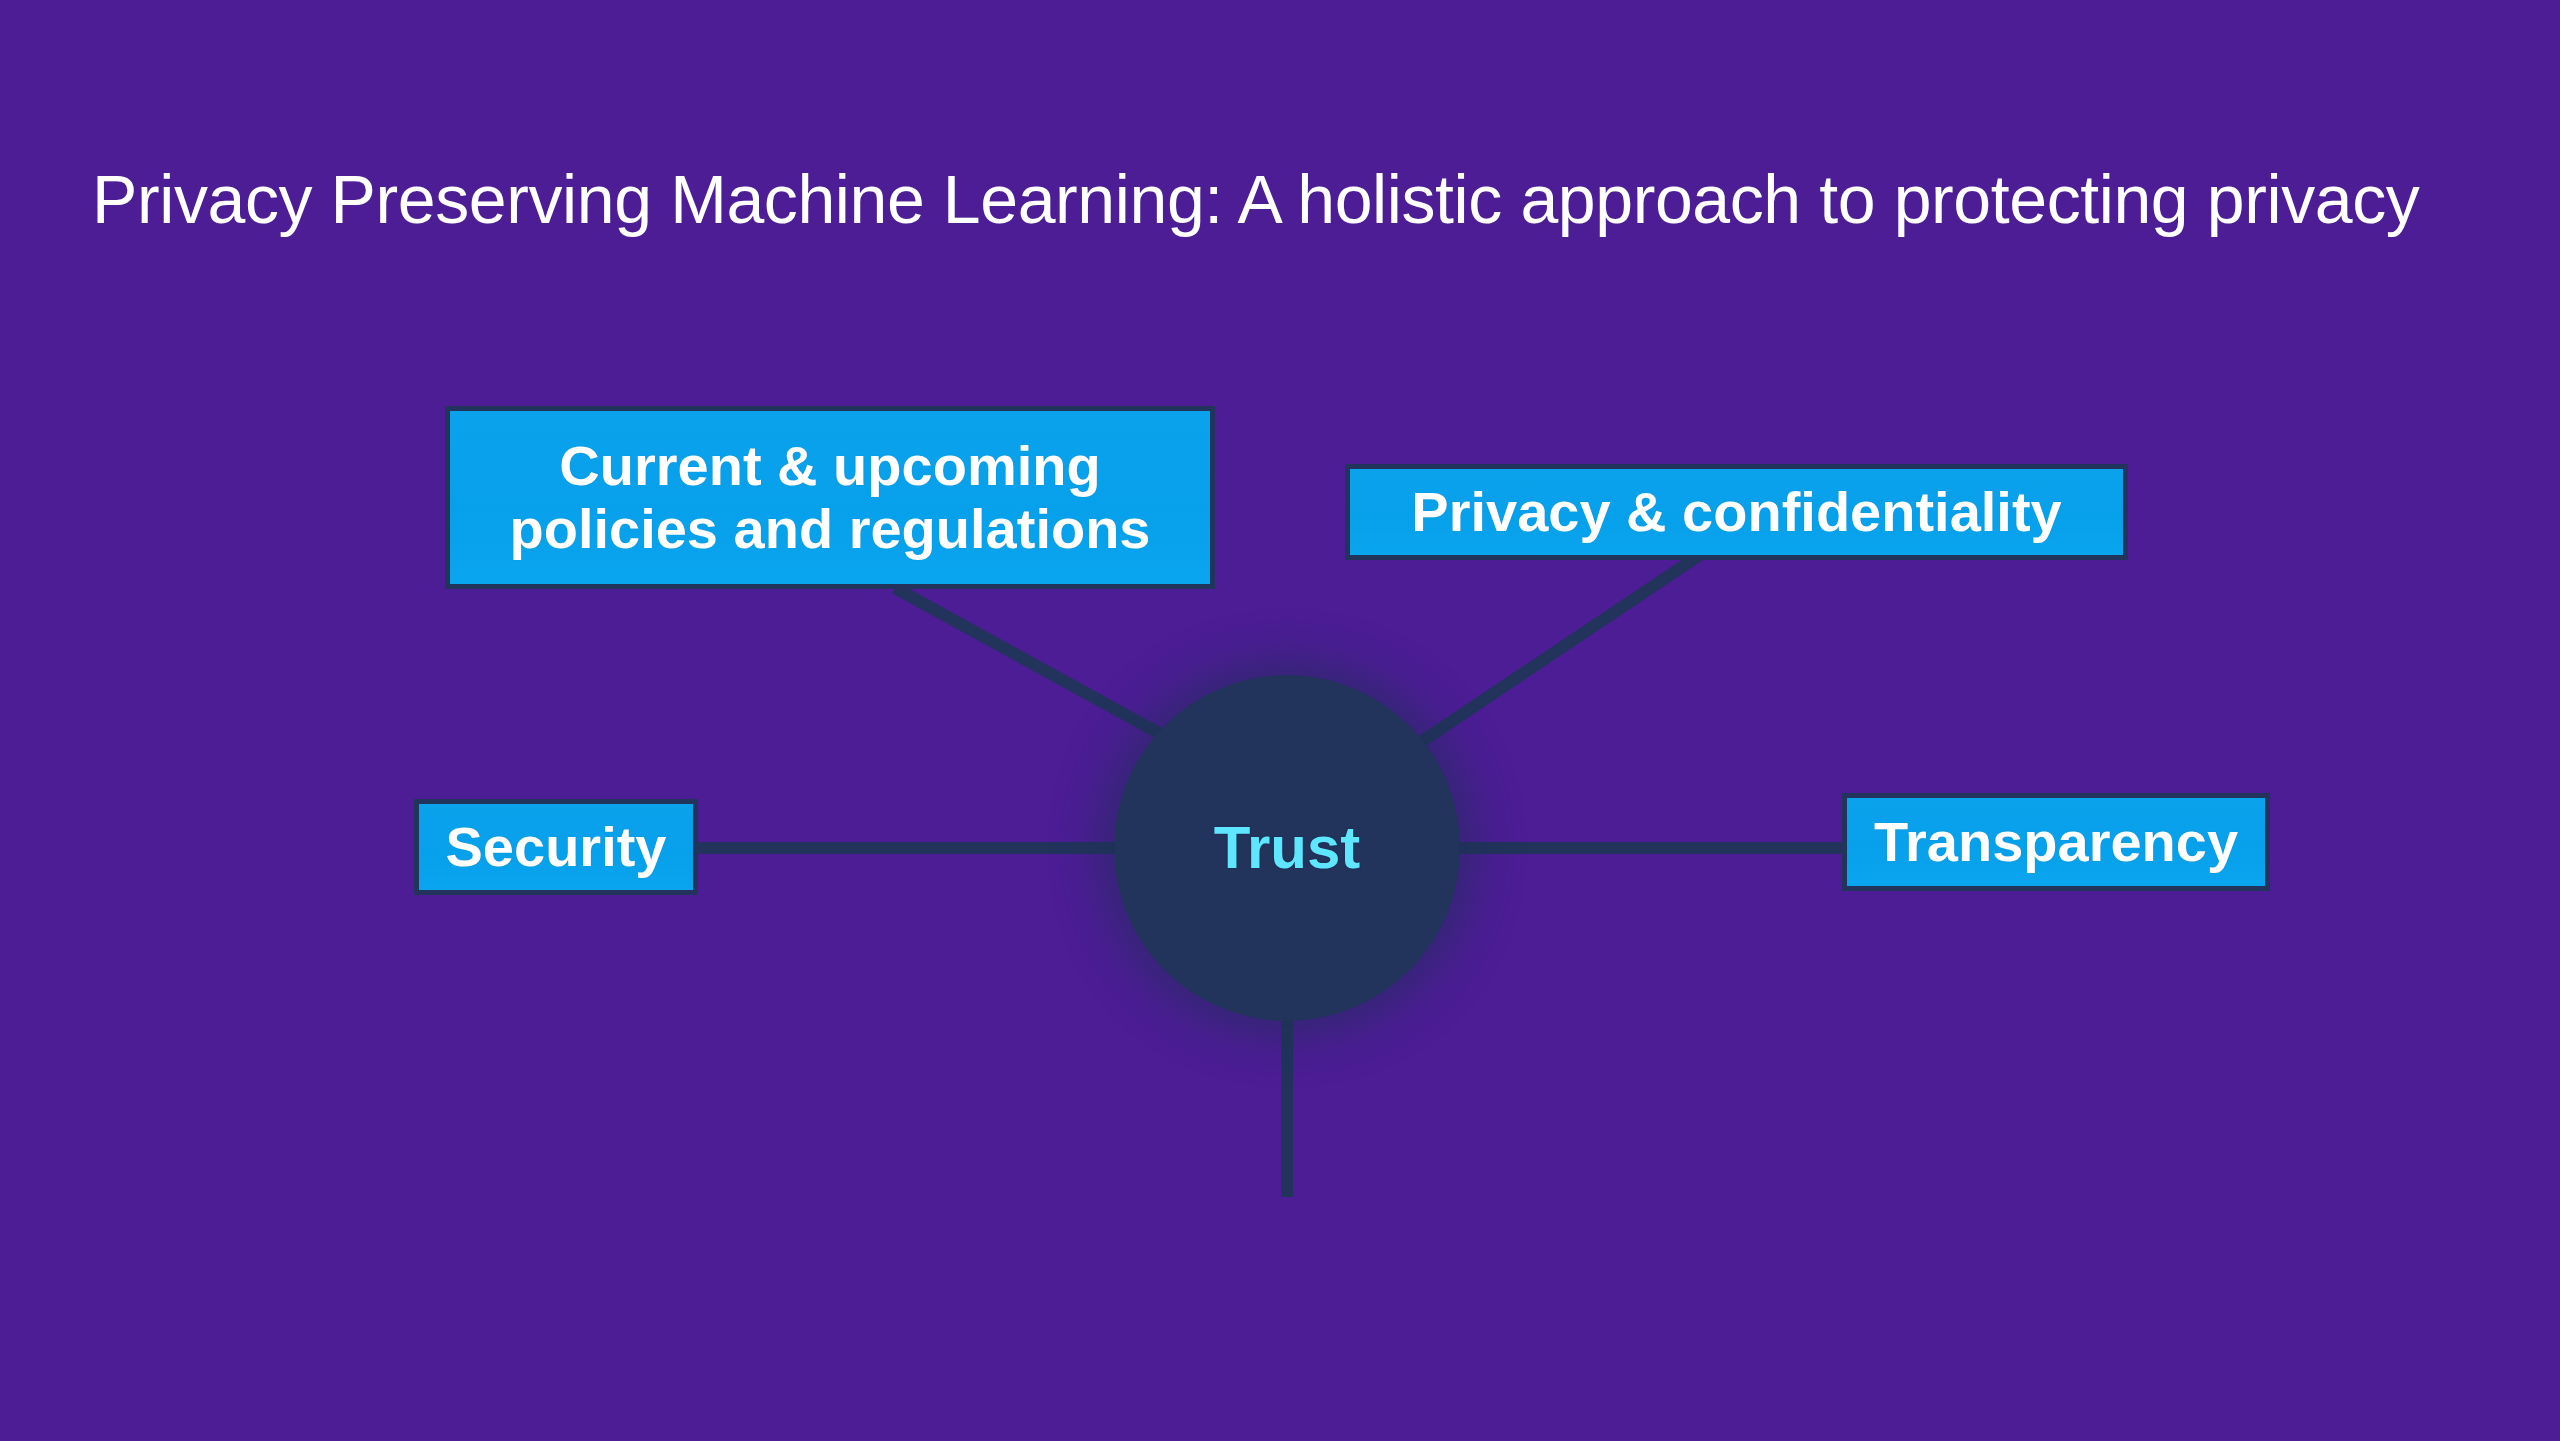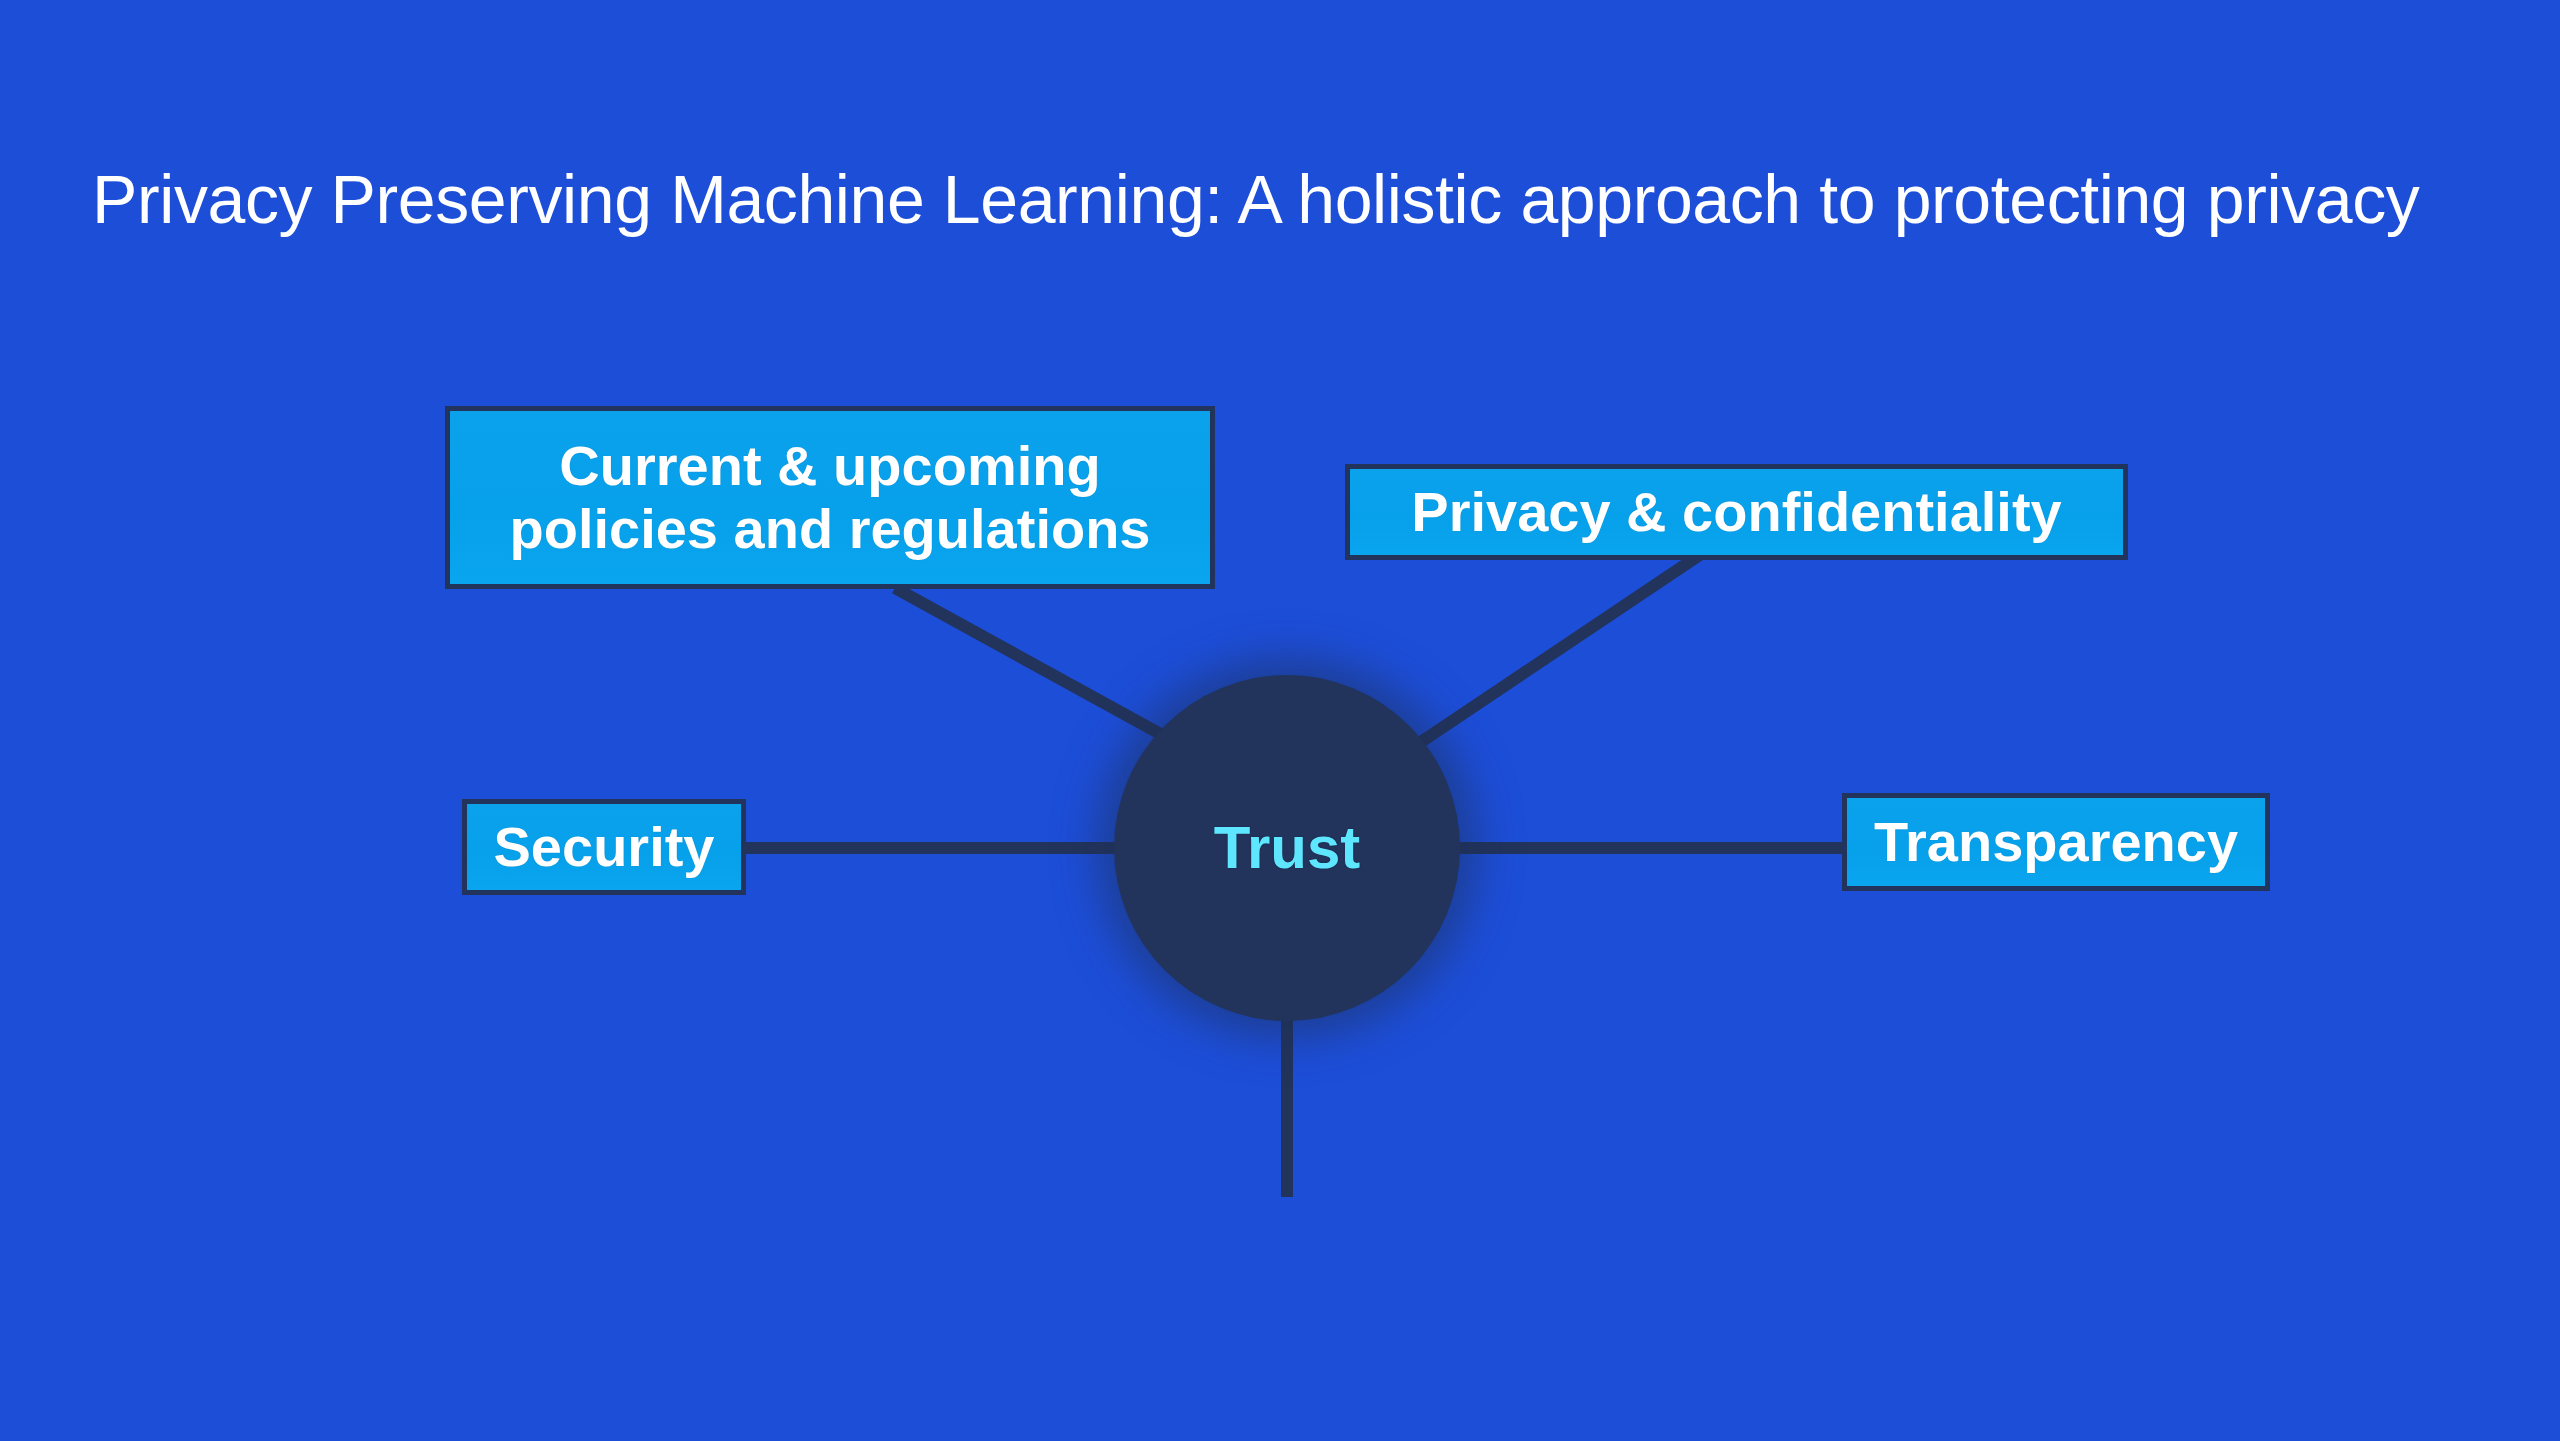--- a/index.html
+++ b/index.html
@@ -8,21 +8,21 @@
     padding: 0;
     background: #0575d8;
   }
   body {
     font-family: "Liberation Sans", sans-serif;
   }
   #slide {
     position: relative;
     width: 2560px;
     height: 1441px;
-    background: #1d4ed8;
+    background: #4c1d95;
     overflow: hidden;
   }
 
   
   #slide-title {
     position: absolute;
     left: 92px;
     top: 160px;
     width: 2420px;
     color: #ffffff;
@@ -97,21 +97,20 @@
   #node-privacy {
     left: 1345px;  top: 443px;
     width: 783px;  height: 96px;
     font-size: 56px;
     margin-top: 21px;
   }
   #node-security {
     left: 414px;   top: 799px;
     width: 284px;  height: 96px;
     font-size: 56px;
-    margin-left: 48px;
   }
   #node-transparency {
     left: 1842px;  top: 793px;
     width: 428px;  height: 98px;
     font-size: 56px;
   }
   #node-empower {
     left: 950px;   top: 1193px;
     width: 660px;  height: 101px;
     font-size: 56px;

